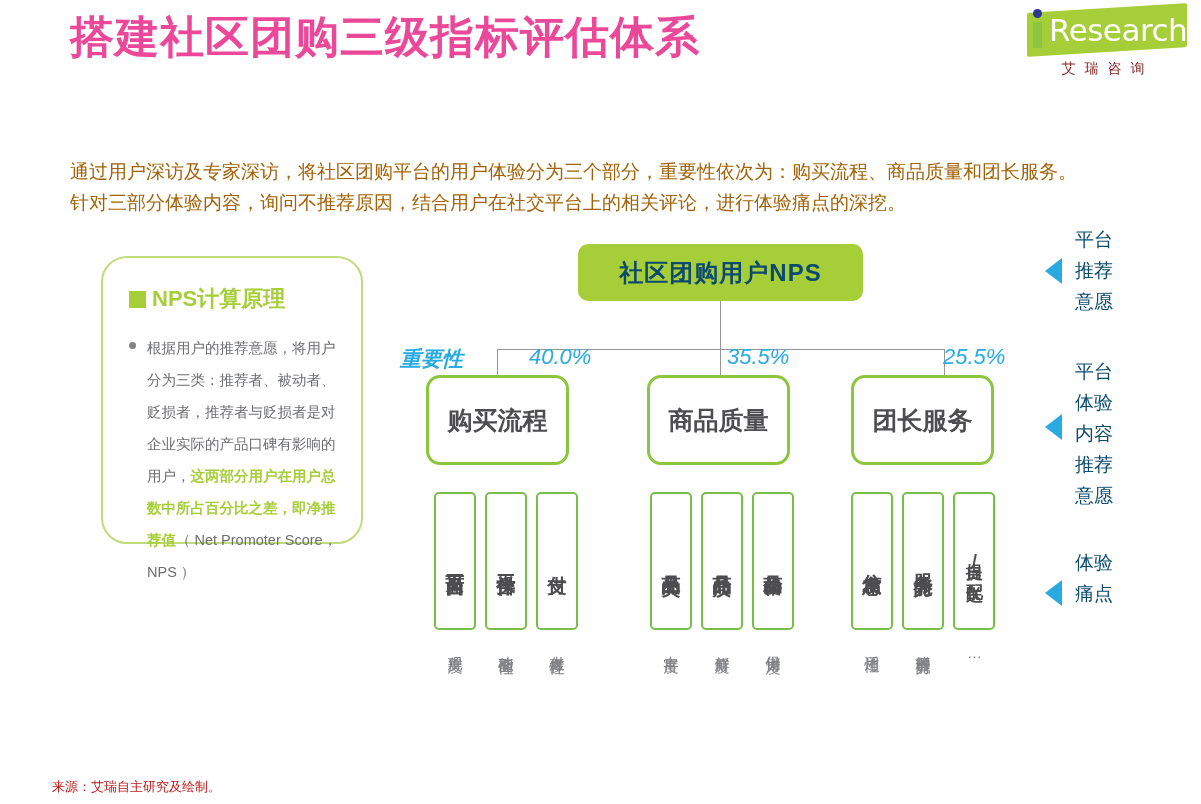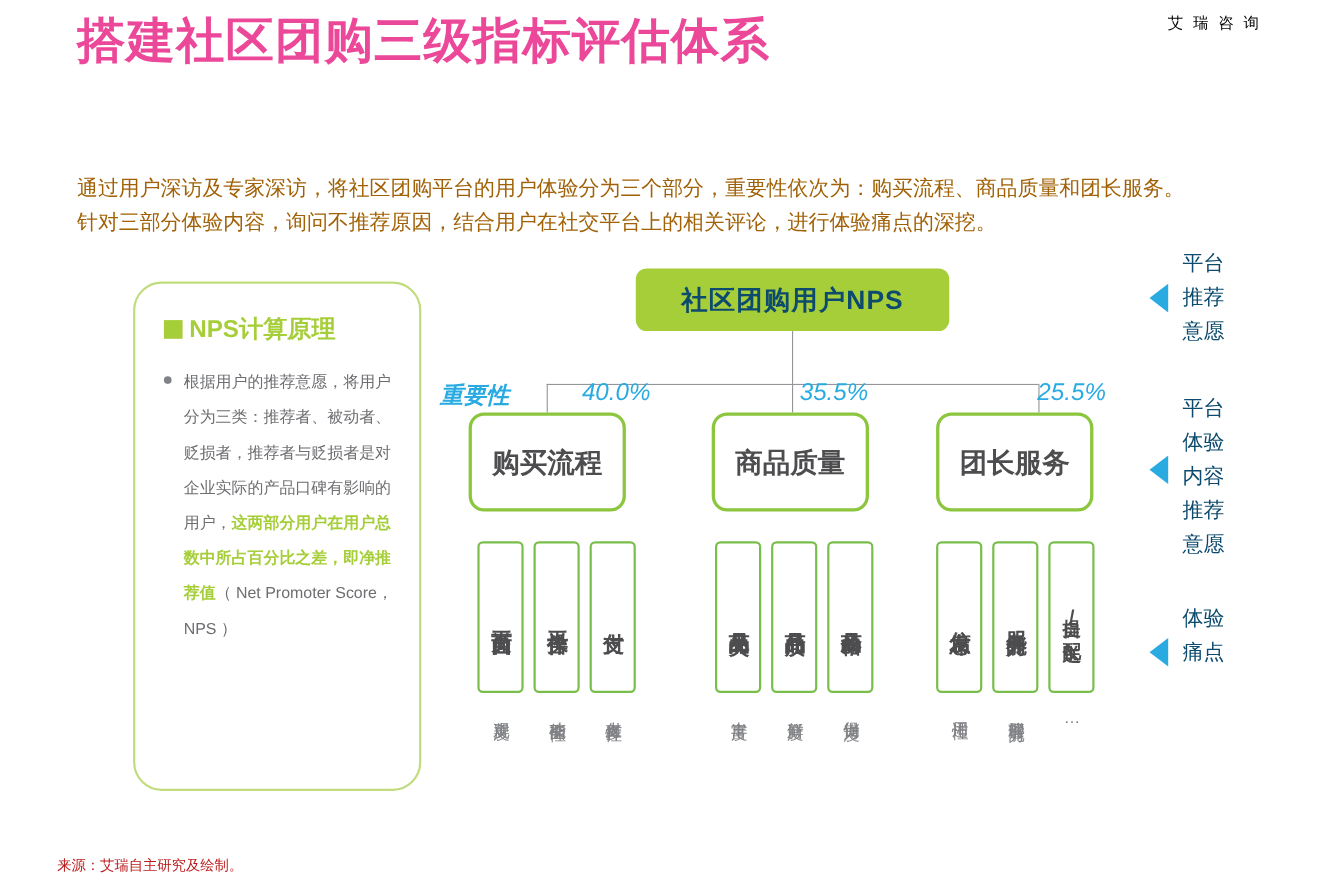--- a/index.html
+++ b/index.html
@@ -75,21 +75,21 @@
     line-height: 36px;
     color: #ffffff;
     font-family: "DejaVu Sans", sans-serif;
     font-weight: 500;
     letter-spacing: -0.5px;
     z-index: 4;
   }
   .logo-cn {
     margin-top: 6px;
     font-size: 14px;
-    color: #000000;
+    color: #7f1d1d;
     letter-spacing: 9px;
     padding-left: 9px;
   }
 
   
   .intro {
     position: absolute;
     left: 70px;
     top: 156px;
     width: 1080px;
@@ -97,26 +97,25 @@
     line-height: 31px;
     color: #a16207;
   }
 
   
   .nps-card {
     position: absolute;
     left: 101px;
     top: 256px;
     width: 262px;
-    height: 463px;
+    height: 288px;
     border: 2px solid #C2DC7D;
     border-radius: 26px;
     box-sizing: border-box;
     background: #ffffff;
-    margin-left: 20px;
   }
   .nps-head {
     position: absolute;
     left: 26px;
     top: 26px;
     display: flex;
     align-items: center;
     gap: 6px;
   }
   .nps-square {
@@ -276,20 +275,26 @@
     font-size: 13px;
     color: #b91c1c;
   }
 </style>
 </head>
 <body>
 
 <div class="page-title">搭建社区团购三级指标评估体系</div>
 
 <div class="logo-wrap">
+  <div class="logo-mark">
+    <div class="logo-slab"></div>
+    <div class="logo-i-dot"></div>
+    <div class="logo-i-stem"></div>
+    <div class="logo-word">Research</div>
+  </div>
   <div class="logo-cn">艾瑞咨询</div>
 </div>
 
 <div class="intro">
   <div>通过用户深访及专家深访，将社区团购平台的用户体验分为三个部分，重要性依次为：购买流程、商品质量和团长服务。</div>
   <div>针对三部分体验内容，询问不推荐原因，结合用户在社交平台上的相关评论，进行体验痛点的深挖。</div>
 </div>
 
 <div class="nps-card">
   <div class="nps-head">

